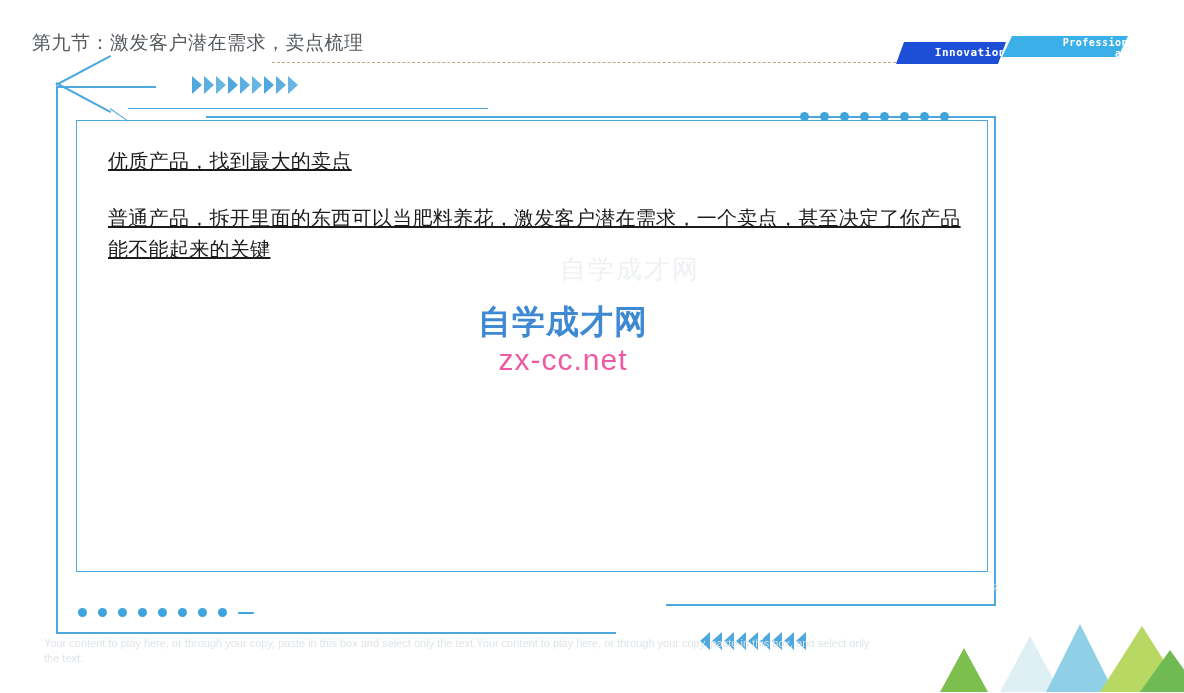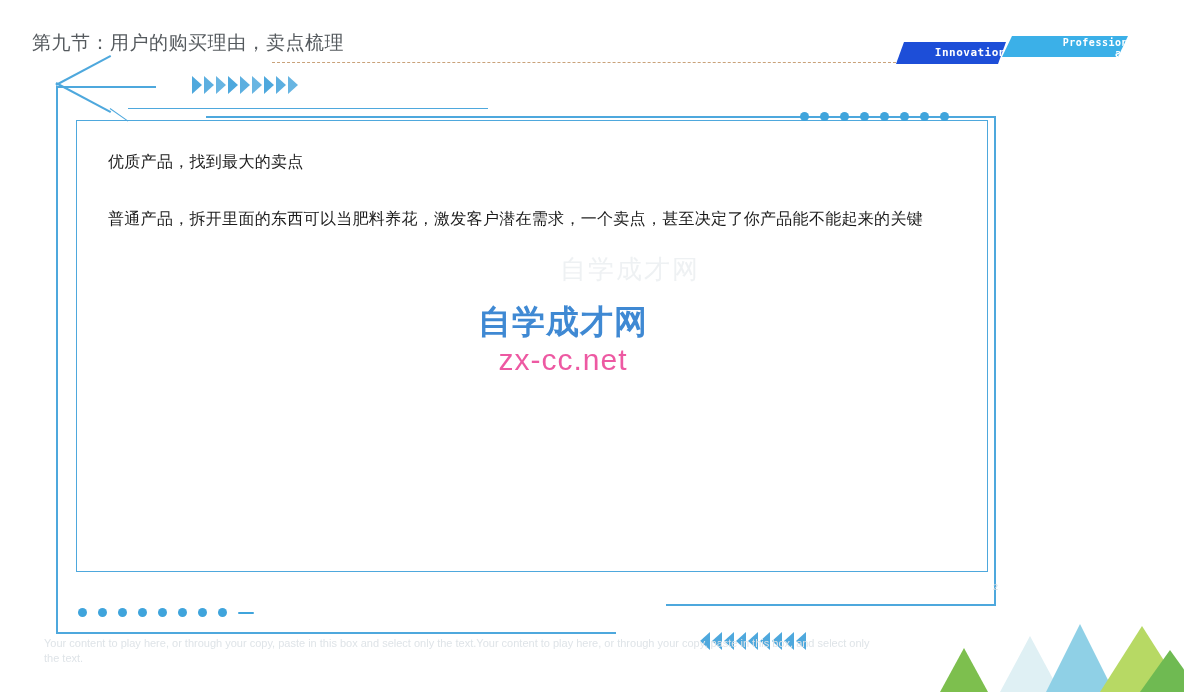--- a/index.html
+++ b/index.html
@@ -186,24 +186,25 @@
   
   .content {
     position: absolute;
     left: 108px;
     top: 146px;
     width: 866px;
     color: #1b1b1b;
     font-family: "DejaVu Sans", sans-serif;
   }
   .para {
-    font-size: 16px;
+    font-size: 20px;
     line-height: 31px;
     margin-bottom: 26px;
     letter-spacing: 0.3px;
+    text-decoration: underline;
   }
 
   
   .watermark {
     position: absolute;
     left: 478px;
     top: 300px;
     text-align: center;
     pointer-events: none;
     user-select: none;
@@ -285,21 +286,21 @@
     position: absolute;
     right: 186px;
     top: 582px;
     font-size: 9px;
     color: #c9d6dd;
   }
 </style>
 </head>
 <body>
 
-<div class="slide-title">第九节：用户的购买理由，卖点梳理</div>
+<div class="slide-title">第九节：激发客户潜在需求，卖点梳理</div>
 
 <div class="ribbon-wrap">
   <div class="ribbon ribbon-a">Innovation</div>
   <div class="ribbon ribbon-b">
     <span class="r2">Profession</span>
     <span class="r2">al</span>
   </div>
 </div>
 
 <div class="dashed-rule"></div>

